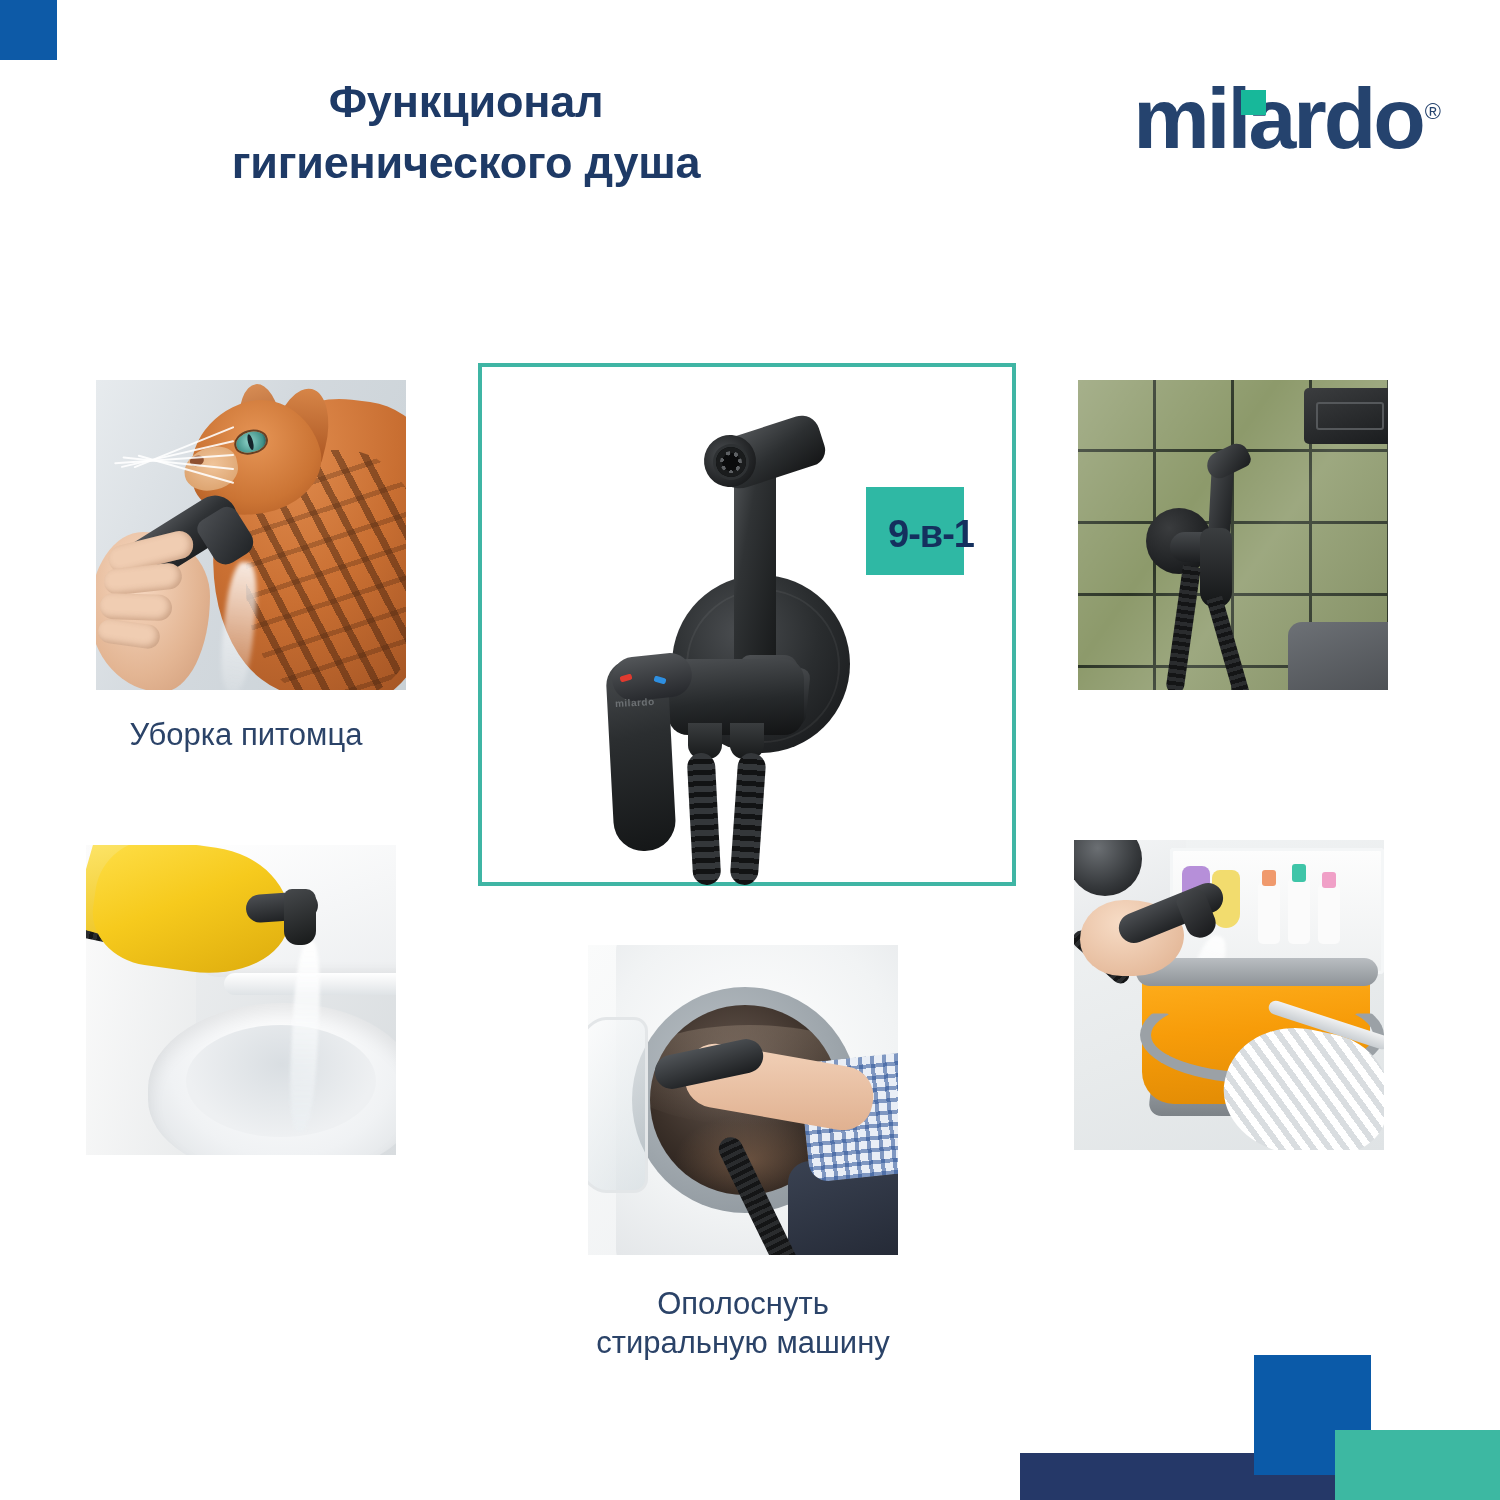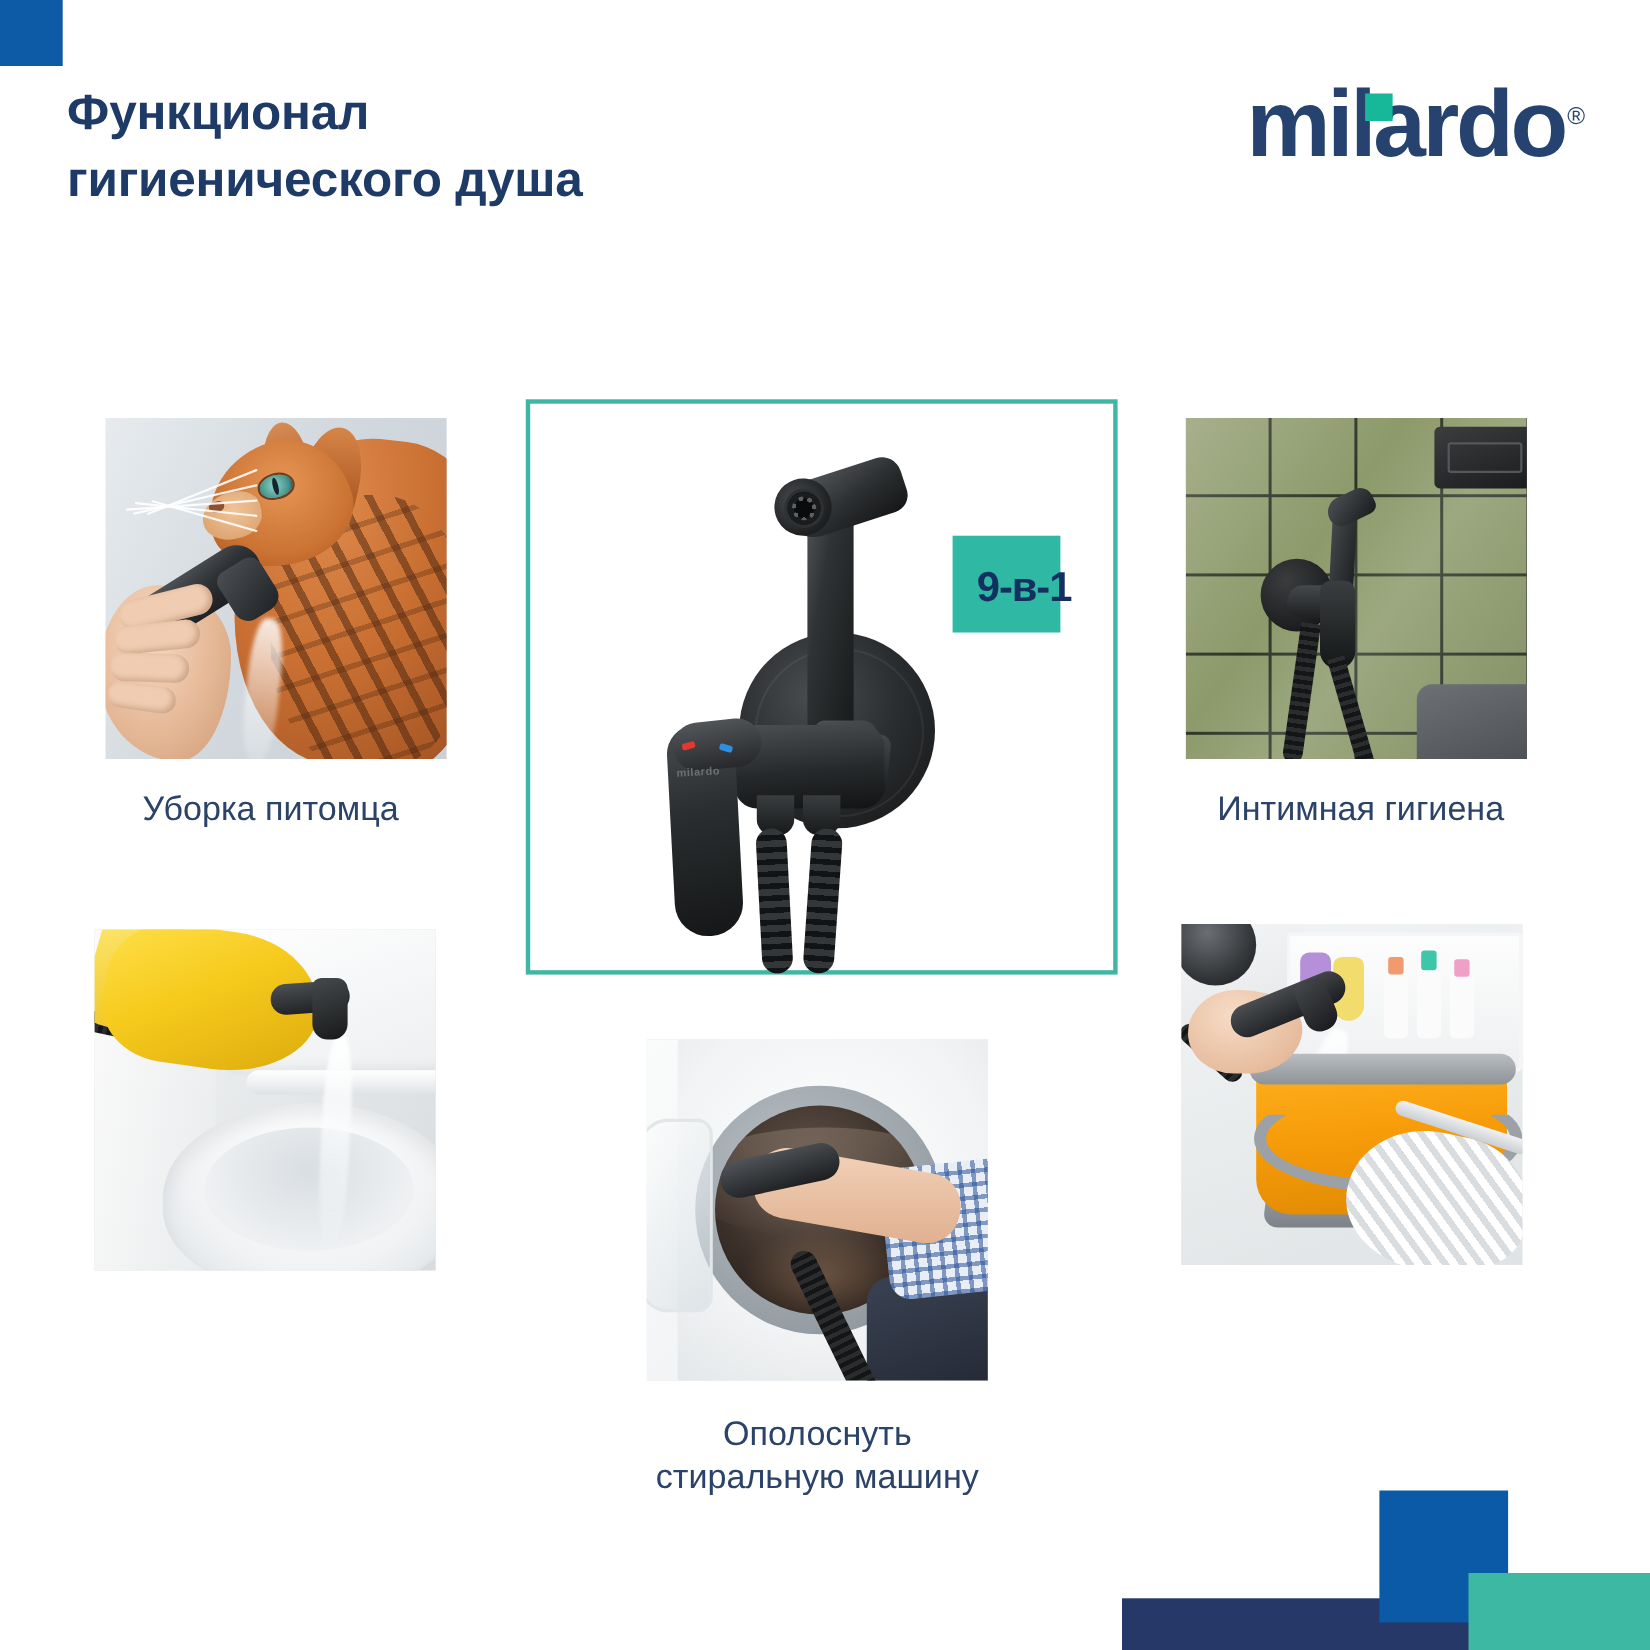--- a/index.html
+++ b/index.html
@@ -38,36 +38,37 @@
   .corner-teal-rect {
     position: absolute;
     left: 1335px; top: 1430px;
     width: 165px; height: 70px;
     background: #3db8a2;
   }
 
   
   .page-title {
     position: absolute;
-    left: 61px; top: 72px;
+    left: 76px; top: 72px;
     width: 780px;
     font-size: 45px;
     font-weight: bold;
     line-height: 1.35;
     color: #1e3a66;
     letter-spacing: -0.2px;
+    text-align: center;
   }
   .page-title .line { display: block; }
 
   .brand-logo {
     position: absolute;
     right: 62px; top: 68px;
     height: 92px;
     display: flex;
-    align-items: center;
+    align-items: flex-end;
   }
   .brand-wordmark {
     position: relative;
     font-size: 86px;
     font-weight: bold;
     color: #25436e;
     letter-spacing: -3px;
     line-height: 0.95;
   }
   .brand-dot {
@@ -734,21 +735,20 @@
     <div class="wc-panel"></div>
     <div class="wc-bowl"></div>
     <div class="bidet-escutcheon"></div>
     <div class="bidet-body"></div>
     <div class="bidet-gun"></div>
     <div class="bidet-gun-head"></div>
     <div class="bidet-lever"></div>
     <div class="bidet-hose"></div>
     <div class="bidet-hose2"></div>
   </div>
-  <div class="caption">Интимная гигиена</div>
 </div>
 
 <div class="tile tile-toilet">
   <div class="photo">
     <div class="wc-bg"></div>
     <div class="wc-wall"></div>
     <div class="wc-seat"></div>
     <div class="wc-pan"></div>
     <div class="wc-pan-inner"></div>
     <div class="wc-rim"></div>

